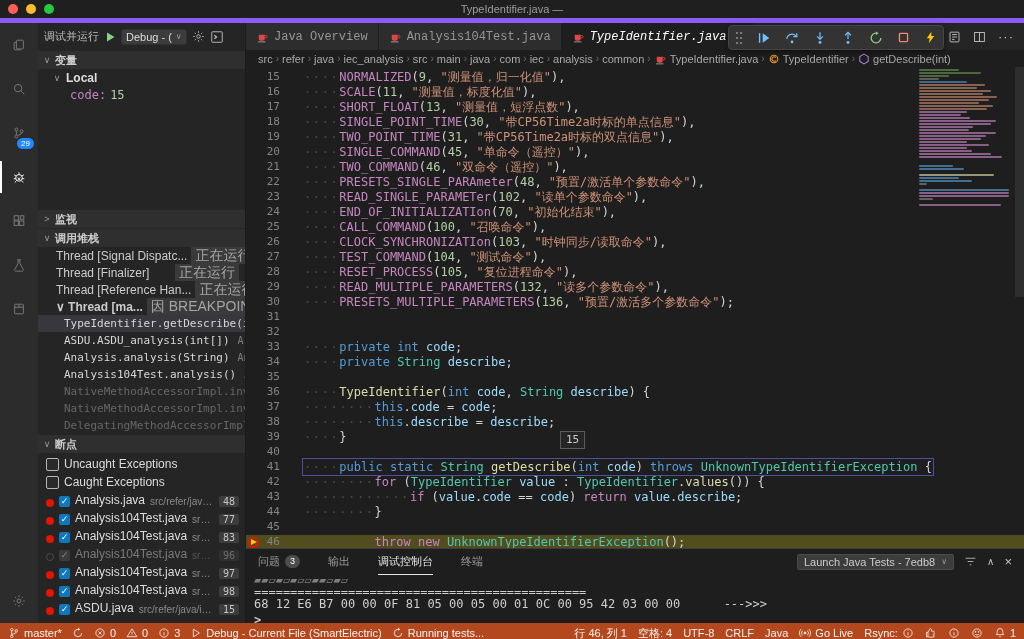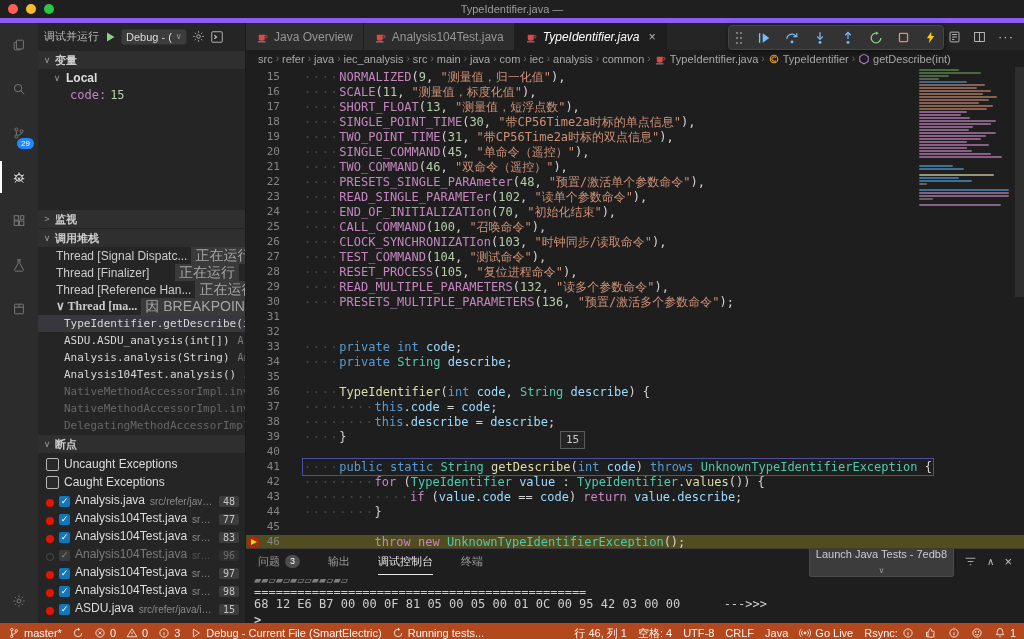--- a/index.html
+++ b/index.html
@@ -48,21 +48,21 @@
   .cbx.empty{background:#2a2a2b;border:1px solid #b7b7b7;}
   .cbx.off{background:#56575a;}
   .bpfile{color:#ddd;font-size:12px;}
   .bppath{color:#8a8a8a;font-size:10px;overflow:hidden;text-overflow:ellipsis;}
   .bpline{margin-left:auto;background:#3c3c3c;border-radius:2px;font-size:10px;padding:0 4px;color:#c5c5c5;flex:none;}
   .dimtxt{opacity:.45;}
   
   #editorcol{flex:1;display:flex;flex-direction:column;min-width:0;position:relative;}
   #tabbar{height:27px;background:#252526;display:flex;align-items:stretch;position:relative;flex:none;}
   .tab{display:flex;align-items:center;gap:5px;padding:0 10px;font-size:12px;color:#969696;background:#2d2d2d;
-       border-right:1px solid #1e1e1e;white-space:nowrap;}
+       border-right:1px solid #1e1e1e;white-space:nowrap;font-family:Liberation Mono, monospace;}
   .tab.active{background:#1e1e1e;color:#fff;font-style:italic;}
   .tab .close{color:#bbb;margin-left:4px;font-size:12px;}
   #editor-actions{margin-left:auto;display:flex;align-items:center;gap:12px;padding:0 10px;color:#c5c5c5;}
   #debugbar{position:absolute;left:482px;top:2px;height:23px;background:#333334;border:1px solid #454545;
       border-radius:4px;display:flex;align-items:center;padding:0 6px;gap:14px;box-shadow:0 2px 6px rgba(0,0,0,.5);z-index:5;}
   #crumbs{height:17px;display:flex;align-items:center;gap:3px;padding-left:12px;font-size:11px;color:#a9a9a9;
       background:#1e1e1e;white-space:nowrap;flex:none;overflow:hidden;}
   .crumb-sep{color:#6a6a6a;font-size:10px;}
   .crumb{display:flex;align-items:center;gap:3px;}
   
@@ -84,21 +84,21 @@
   .mm{height:2px;margin-bottom:1px;border-radius:1px;}
   #scrollthumb{position:absolute;right:0;top:0;width:9px;height:230px;background:rgba(121,121,121,.18);}
   
   #panel{height:74px;background:#1e1e1e;border-top:1px solid #3c3c3c;flex:none;display:flex;flex-direction:column;}
   #panel-tabs{height:25px;display:flex;align-items:center;padding:0 12px;gap:16px;flex:none;}
   .ptab{font-size:11px;color:#9a9a9a;text-transform:none;display:flex;align-items:center;gap:5px;height:100%;}
   .ptab.active{color:#e7e7e7;border-bottom:1px solid #e7e7e7;}
   .pbadge{background:#4d4d4d;color:#fff;border-radius:8px;font-size:9px;padding:0 5px;line-height:13px;}
   #panel-right{margin-left:auto;display:flex;align-items:center;gap:10px;color:#c5c5c5;}
   #launch-select{background:#3c3c3c;border:1px solid #4a4a4a;border-radius:2px;font-size:11px;color:#ccc;
-      padding:1px 6px;display:flex;gap:6px;align-items:center;max-width:150px;white-space:nowrap;flex-direction:column;}
+      padding:1px 6px;display:flex;gap:6px;align-items:center;max-width:150px;white-space:nowrap;}
   #console{flex:1;padding:0 8px;font-size:12px;color:#cecece;overflow:hidden;}
   .con-clip{height:6px;overflow:hidden;opacity:.55;}
   .con-line{height:12px;line-height:12px;white-space:pre;}
   #prompt-row{display:flex;align-items:center;height:14px;margin-top:3px;}
   #prompt{color:#ccc;font-weight:bold;}
   
   #statusbar{height:20px;background:#b3481e;display:flex;align-items:center;padding:0 8px;font-size:11px;color:#fdf2ec;gap:10px;}
   .sb{display:flex;align-items:center;gap:4px;white-space:nowrap;}
   .sb svg{display:block;}
   #sb-right{margin-left:auto;display:flex;align-items:center;gap:11px;}
@@ -244,21 +244,21 @@
           </div>
           <div class="srow thread">
             <span class="tl-label">Thread [Finalizer]</span>
             <span class="badge">正在运行</span>
           </div>
           <div class="srow thread">
             <span class="tl-label">Thread [Reference Han...</span>
             <span class="badge">正在运行</span>
           </div>
           <div class="srow thread">
-            <span class="tl-label" style="font-weight: bold; font-family: Liberation Serif, serif;">∨ Thread [ma...</span>
+            <span class="tl-label" style="font-weight: bold;">∨ Thread [ma...</span>
             <span class="badge">因 BREAKPOINT 已暂停</span>
           </div>
           <div class="srow frame mono sel">
             <span>TypeIdentifier.getDescribe(int)</span>
           </div>
           <div class="srow frame mono">
             <span>ASDU.ASDU_analysis(int[])</span>
             <span class="suffix">A...</span>
           </div>
           <div class="srow frame mono">

